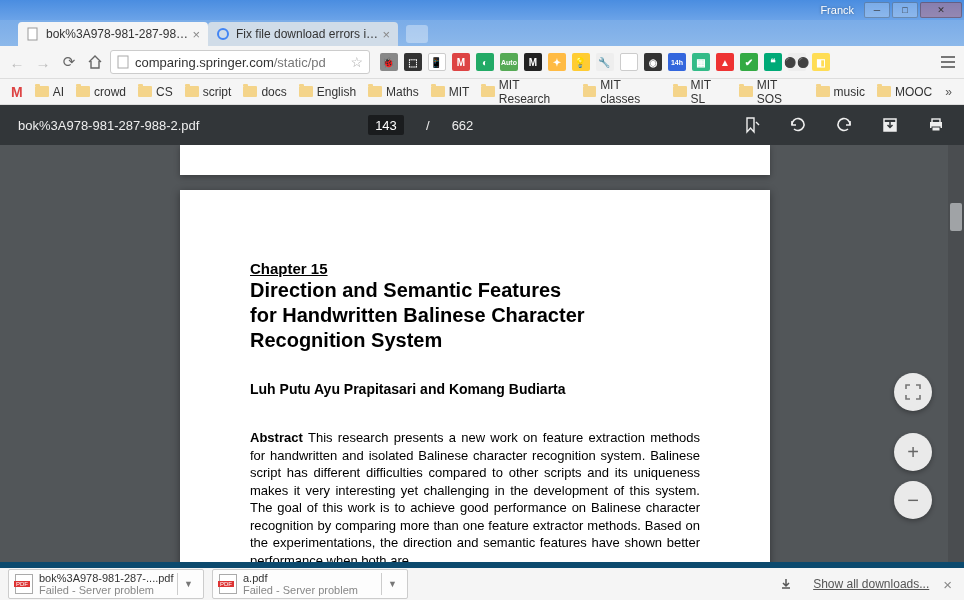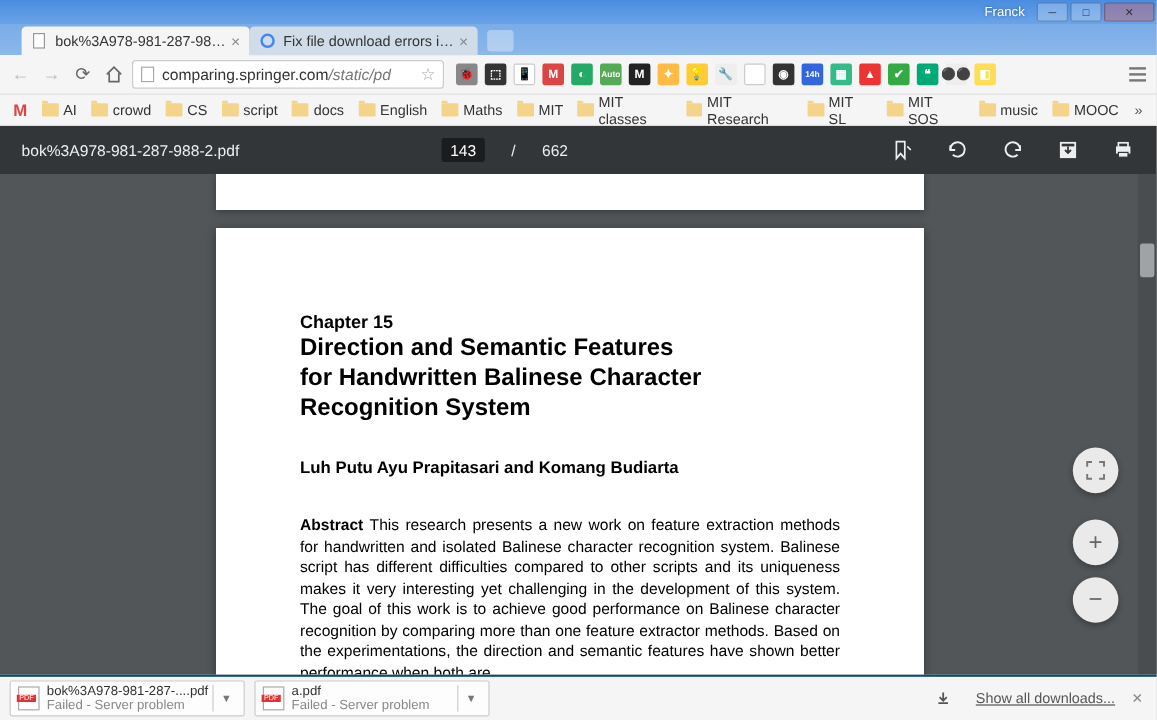--- a/index.html
+++ b/index.html
@@ -19,21 +19,21 @@
 .tab .title { white-space: nowrap; overflow: hidden; text-overflow: ellipsis; flex: 1; }
 .tab .closex { font-size: 13px; color: #888; margin-left: 4px; cursor: pointer; }
 .newtab { width: 22px; height: 18px; background: rgba(255,255,255,0.35); border-radius: 3px; margin-left: 8px; margin-bottom: 3px; }
 
 
 .chrometb { height: 33px; background: #f5f5f5; border-bottom: 1px solid #ddd; display: flex; align-items: center; padding: 0 6px; gap: 4px; }
 .navbtn { width: 22px; height: 22px; display: flex; align-items: center; justify-content: center; color: #666; font-size: 15px; cursor: pointer; }
 .navbtn.disabled { color: #bbb; }
 .omnibox { flex: 0 0 260px; height: 24px; border: 1px solid #ccc; border-radius: 3px; background: #fff; display: flex; align-items: center; padding: 0 6px; font-size: 13px; color: #333; }
 .omnibox .domain { color: #333; }
-.omnibox .path { color: #777; font-style: italic; }
+.omnibox .path { color: #777; }
 .omnibox .star { margin-left: auto; color: #aaa; font-size: 14px; }
 .exticons { display: flex; align-items: center; gap: 6px; margin-left: 6px; }
 .ext { width: 18px; height: 18px; border-radius: 2px; display: flex; align-items: center; justify-content: center; font-size: 10px; font-weight: bold; color: #fff; }
 .hamburger { width: 20px; margin-left: auto; display: flex; flex-direction: column; gap: 3px; align-items: center; justify-content: center; cursor: pointer; }
 .hamburger div { width: 14px; height: 2px; background: #777; }
 
 
 .bookbar { height: 26px; background: #f5f5f5; border-bottom: 1px solid #ddd; display: flex; align-items: center; padding: 0 6px; gap: 2px; font-size: 12px; color: #333; }
 .bk { display: flex; align-items: center; gap: 4px; padding: 2px 5px; cursor: pointer; border-radius: 2px; }
 .folder-icon { width: 14px; height: 11px; background: #f4d48a; border-radius: 1px; position: relative; }
@@ -45,36 +45,36 @@
 .pdftb .fname { flex: 0 0 350px; white-space: nowrap; overflow: hidden; }
 .pdftb .pagectr { display: flex; align-items: center; gap: 22px; }
 .pdftb .pagein { width: 36px; height: 20px; background: #1a1c1e; border: none; color: #fff; text-align: center; font-size: 13px; border-radius: 2px; }
 .pdftb .right { margin-left: auto; display: flex; align-items: center; gap: 26px; }
 .pdfbtn { width: 20px; height: 20px; display: flex; align-items: center; justify-content: center; cursor: pointer; color: #eee; }
 
 
 .pdfview { height: 417px; background: #525659; position: relative; overflow: hidden; }
 .prevpage { position: absolute; top: 0; left: 180px; width: 590px; height: 30px; background: #fff; box-shadow: 0 2px 6px rgba(0,0,0,0.3); }
 .page { position: absolute; top: 45px; left: 180px; width: 590px; background: #fff; box-shadow: 0 2px 8px rgba(0,0,0,0.4); padding: 70px 70px 20px 70px; font-family: "Times New Roman", serif; color: #000; }
-.page .chap { font-size: 15px; font-weight: bold; margin-bottom: 1px; }
+.page .chap { font-size: 15px; font-weight: bold; margin-bottom: 1px; text-decoration: underline; }
 .page h1 { font-size: 20px; font-weight: bold; line-height: 1.25; margin-bottom: 28px; }
 .page .authors { font-size: 14px; font-weight: bold; margin-bottom: 32px; }
 .page .abstract { font-size: 13px; line-height: 1.35; text-align: justify; }
 .page .abstract b { font-weight: bold; }
 
 .scrollbar { position: absolute; right: 0; top: 0; width: 16px; height: 100%; background: #4a4d50; }
 .scrollthumb { position: absolute; right: 2px; top: 58px; width: 12px; height: 28px; background: #a0a3a6; border-radius: 2px; }
 
 .fab { position: absolute; right: 32px; width: 38px; height: 38px; border-radius: 50%; background: #eaeaea; box-shadow: 0 2px 5px rgba(0,0,0,0.3); display: flex; align-items: center; justify-content: center; color: #666; font-size: 20px; cursor: pointer; }
 .fab.fit { top: 228px; }
 .fab.zin { top: 288px; }
 .fab.zout { top: 336px; }
 
 
-.dlbar { height: 38px; background: #f5f5f5; border-top: 2px solid #0c4a6e; display: flex; align-items: center; padding: 0 8px; font-size: 12px; }
+.dlbar { height: 38px; background: #f5f5f5; border-top: 6px solid #0c4a6e; display: flex; align-items: center; padding: 0 8px; font-size: 12px; }
 .dlitem { display: flex; align-items: center; height: 30px; border: 1px solid #ccc; border-radius: 2px; background: #fdfdfd; padding: 0 4px 0 6px; margin-right: 8px; min-width: 196px; }
 .pdficon { width: 18px; height: 20px; background: #fff; border: 1px solid #aaa; position: relative; margin-right: 6px; }
 .pdficon::after { content: 'PDF'; position: absolute; top: 6px; left: -2px; font-size: 6px; background: #d33; color: #fff; padding: 0 2px; }
 .dlitem .txt { line-height: 1.1; }
 .dlitem .name { color: #333; font-size: 11px; }
 .dlitem .status { color: #888; font-size: 11px; }
 .dlitem .dd { margin-left: auto; border-left: 1px solid #ccc; padding: 6px 6px; color: #777; cursor: pointer; font-size: 9px; }
 .dlright { margin-left: auto; display: flex; align-items: center; gap: 10px; }
 .showall { color: #555; text-decoration: underline; cursor: pointer; display: flex; align-items: center; gap: 20px; }
 .dlclose { color: #888; font-size: 15px; cursor: pointer; padding: 0 4px; }
@@ -195,25 +195,25 @@
   <div class="bk">
       <span class="folder-icon"></span>
       <span>Maths</span>
     </div>
   <div class="bk">
       <span class="folder-icon"></span>
       <span>MIT</span>
     </div>
   <div class="bk">
       <span class="folder-icon"></span>
+      <span>MIT Research</span>
+    </div>
+  <div class="bk">
+      <span class="folder-icon"></span>
       <span>MIT classes</span>
-    </div>
-  <div class="bk">
-      <span class="folder-icon"></span>
-      <span>MIT Research</span>
     </div>
   <div class="bk">
       <span class="folder-icon"></span>
       <span>MIT SL</span>
     </div>
   <div class="bk">
       <span class="folder-icon"></span>
       <span>MIT SOS</span>
     </div>
   <div class="bk">

